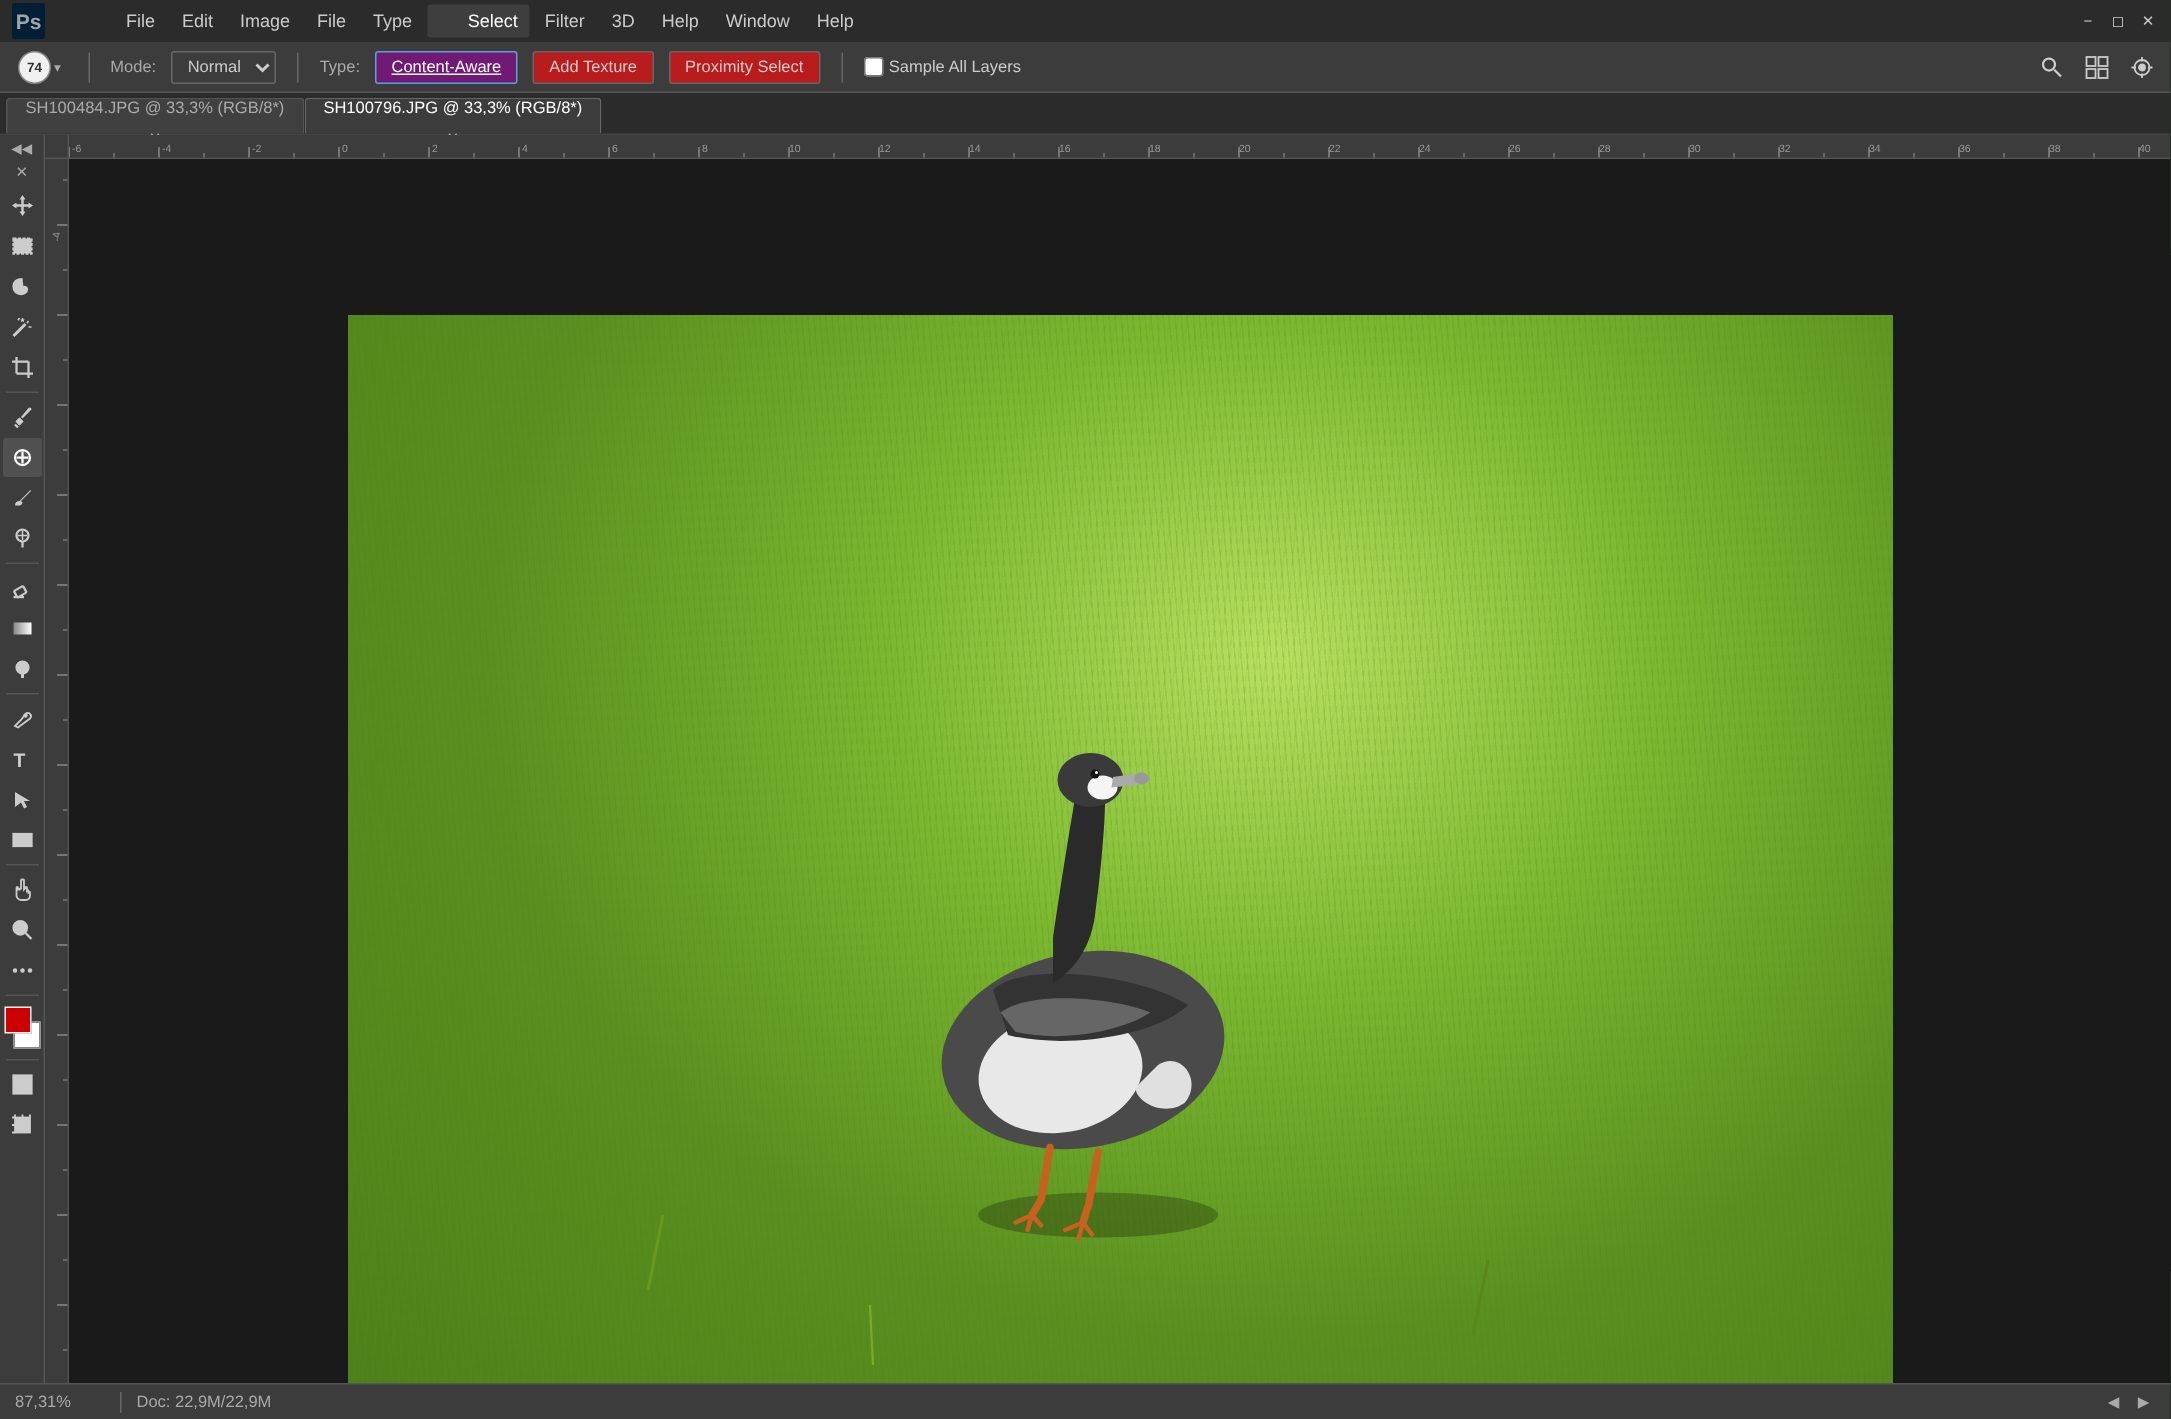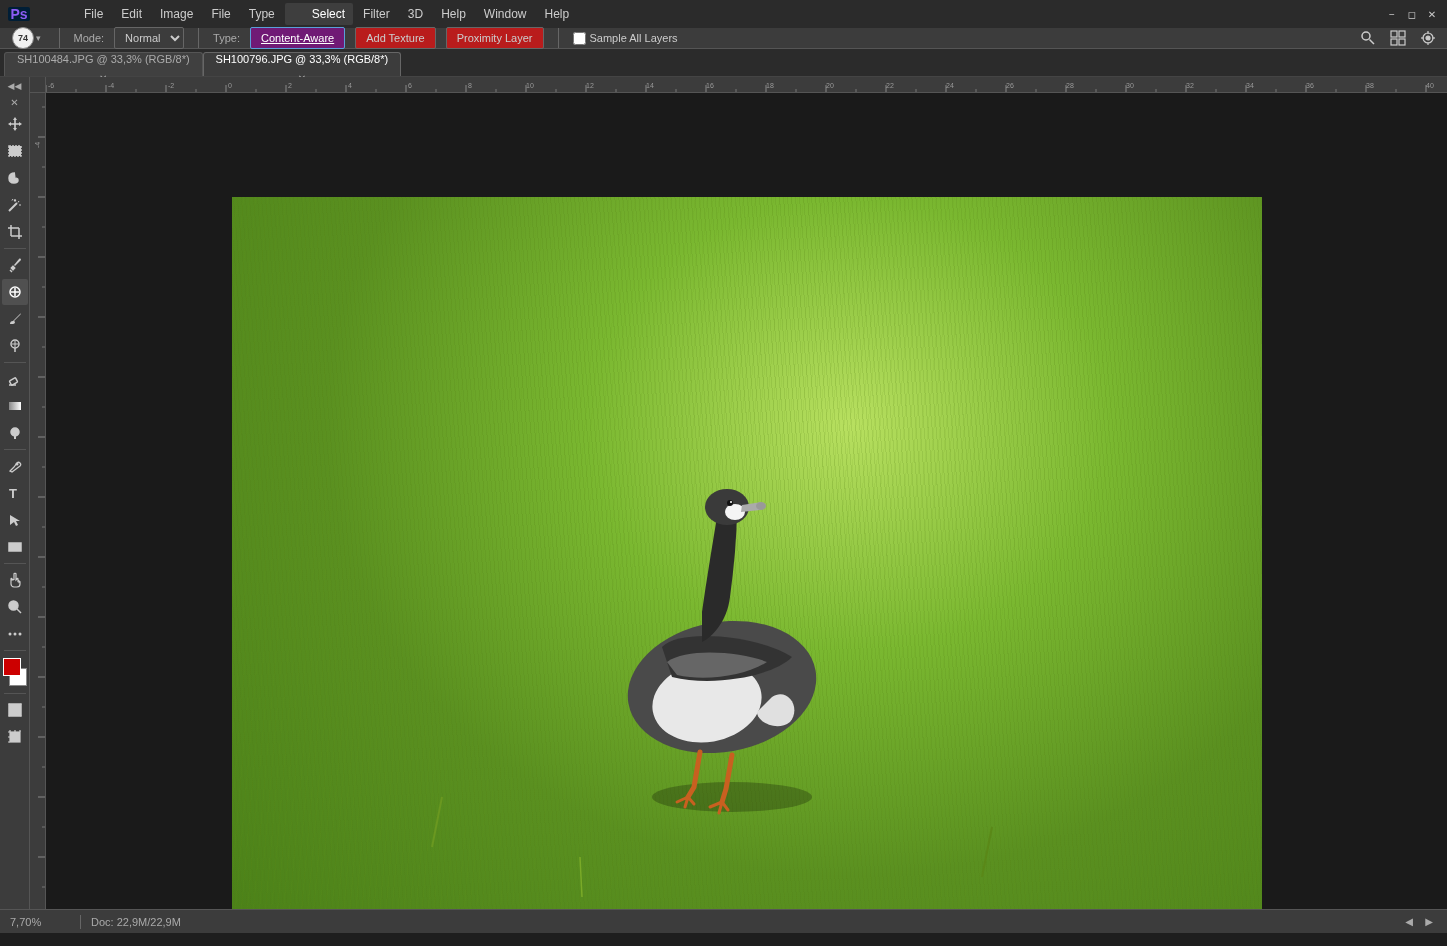--- a/index.html
+++ b/index.html
@@ -23,23 +23,23 @@
       justify-content: space-between;
       padding: 0 8px;
     }
     .title-bar-left {
       display: flex;
       align-items: center;
       gap: 12px;
     }
     .ps-logo {
       width: 22px;
-      height: 14px;
+      height: 24px;
       background: #001e36;
-      color: #8b5cf6;
+      color: #a3a3a3;
       font-weight: bold;
       font-size: 14px;
       display: flex;
       align-items: center;
       justify-content: center;
       border-radius: 2px;
     }
     .menu-bar {
       display: flex;
       align-items: flex-end;
@@ -65,21 +65,21 @@
       display: flex;
       align-items: center;
       justify-content: center;
       color: #ccc;
       font-size: 10px;
       cursor: pointer;
     }
 
     
     .options-bar {
-      height: 21px;
+      height: 34px;
       background: #3c3c3c;
       display: flex;
       align-items: center;
       padding: 0 8px;
       gap: 10px;
       border-bottom: 1px solid #555;
     }
     .tool-icon-btn {
       display: flex;
       align-items: center;
@@ -419,21 +419,21 @@
   </div>
   <div class="options-separator"></div>
   <span class="opt-label">Mode:</span>
   <select class="dropdown-select">
     <option>Normal</option>
   </select>
   <div class="options-separator"></div>
   <span class="opt-label">Type:</span>
   <button class="options-btn active">Content-Aware</button>
   <button class="options-btn">Add Texture</button>
-  <button class="options-btn">Proximity Layer</button>
+  <button class="options-btn">Proximity Select</button>
   <div class="options-separator"></div>
   <label class="checkbox-label">
     <input type="checkbox" style="">
     <span>Sample All Layers</span>
   </label>
   <div class="options-right">
     <div class="icon-btn">
       <svg viewBox="0 0 16 16" width="16" height="16" fill="#ccc">
         <circle cx="6" cy="6" r="4" fill="none" stroke="#ccc" stroke-width="1.5"></circle>
         <line x1="9.5" y1="9.5" x2="14" y2="14" stroke="#ccc" stroke-width="1.5"></line>
@@ -824,21 +824,21 @@
             <line x1="750" y1="680" x2="760" y2="630" stroke="#5a8818" stroke-width="2"></line>
             <line x1="350" y1="700" x2="348" y2="660" stroke="#7aaa28" stroke-width="1.5"></line>
           </svg>
         </div>
       </div>
     </div>
   </div>
 </div>
 
 <div class="status-bar">
-  <span class="status-zoom">7,70%</span>
+  <span class="status-zoom">87,31%</span>
   <div class="status-separator"></div>
   <div style="display:flex; align-items:center; gap:4px;">
     <span>Doc: 22,9M/22,9M</span>
   </div>
   <div style="flex:1;"></div>
   <div class="status-nav">
     <span class="nav-btn">◀</span>
     <span class="nav-btn">▶</span>
   </div>
 </div>

